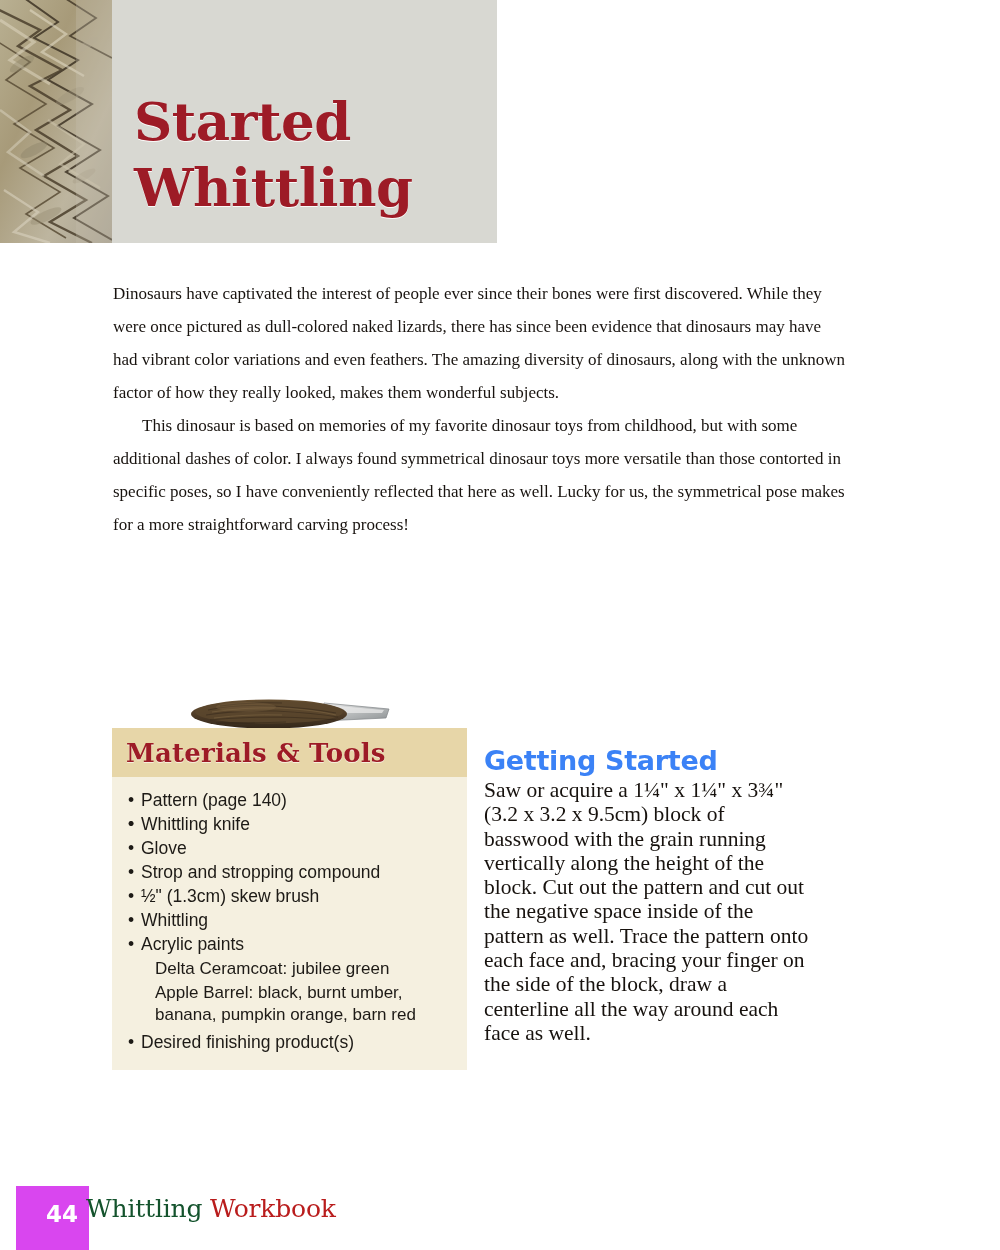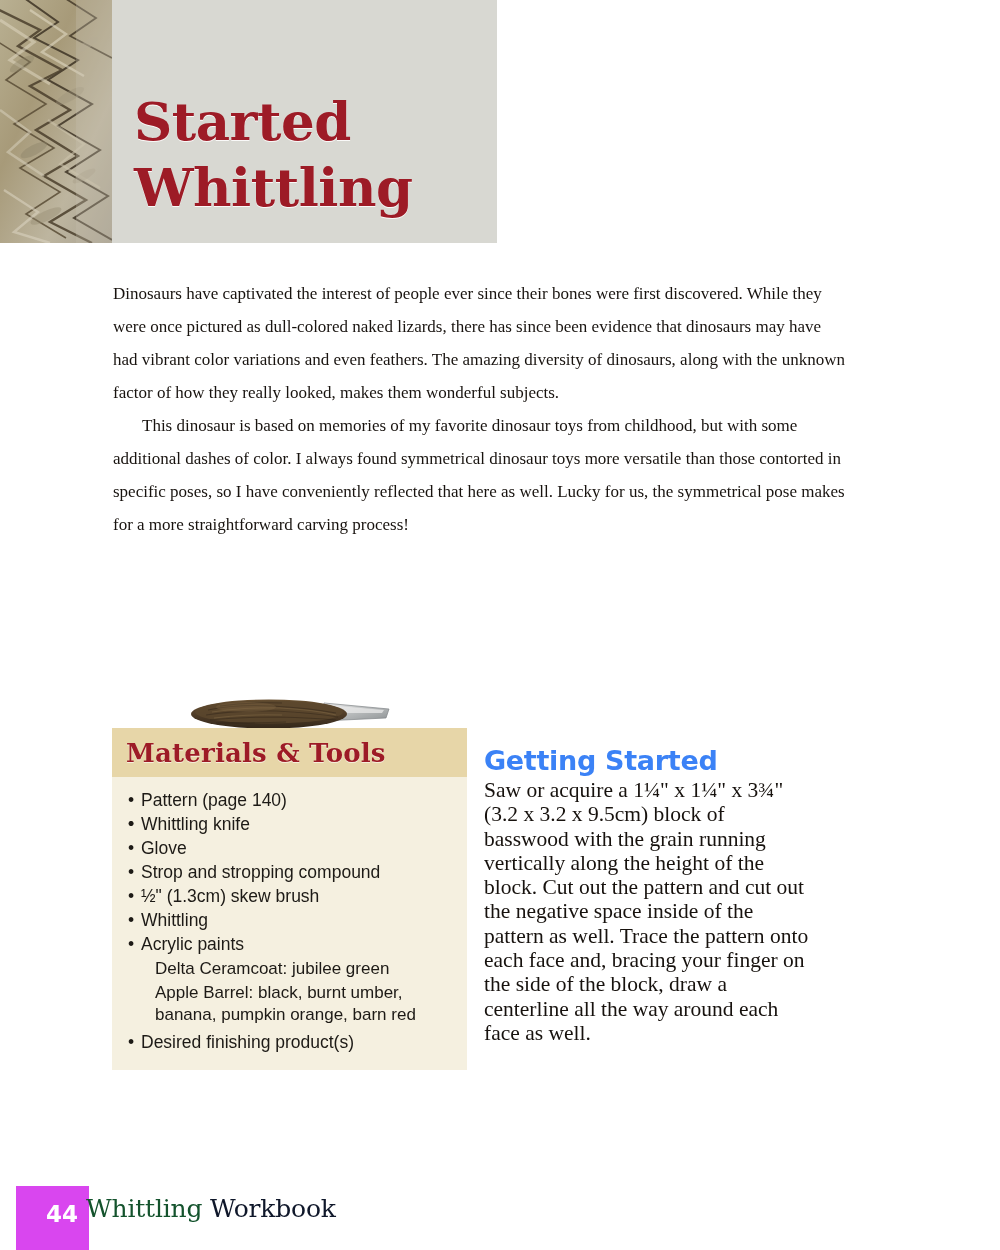--- a/index.html
+++ b/index.html
@@ -173,21 +173,21 @@
     letter-spacing: -0.2px;
     white-space: nowrap;
   }
   .footer-title .strong {
     font-weight: normal;
     color: #14532d;
     margin-top: 16px;
   }
   .footer-title .light {
     font-weight: normal;
-    color: #0f172a;
+    color: #b91c1c;
   }
 </style>
 </head>
 <body>
 
 <div class="header-band">
   <div class="bark-photo">
     <svg width="112" height="243" viewBox="0 0 112 243" xmlns="http://www.w3.org/2000/svg">
       <defs>
         <linearGradient id="barkbg" x1="0" y1="0" x2="1" y2="1">

